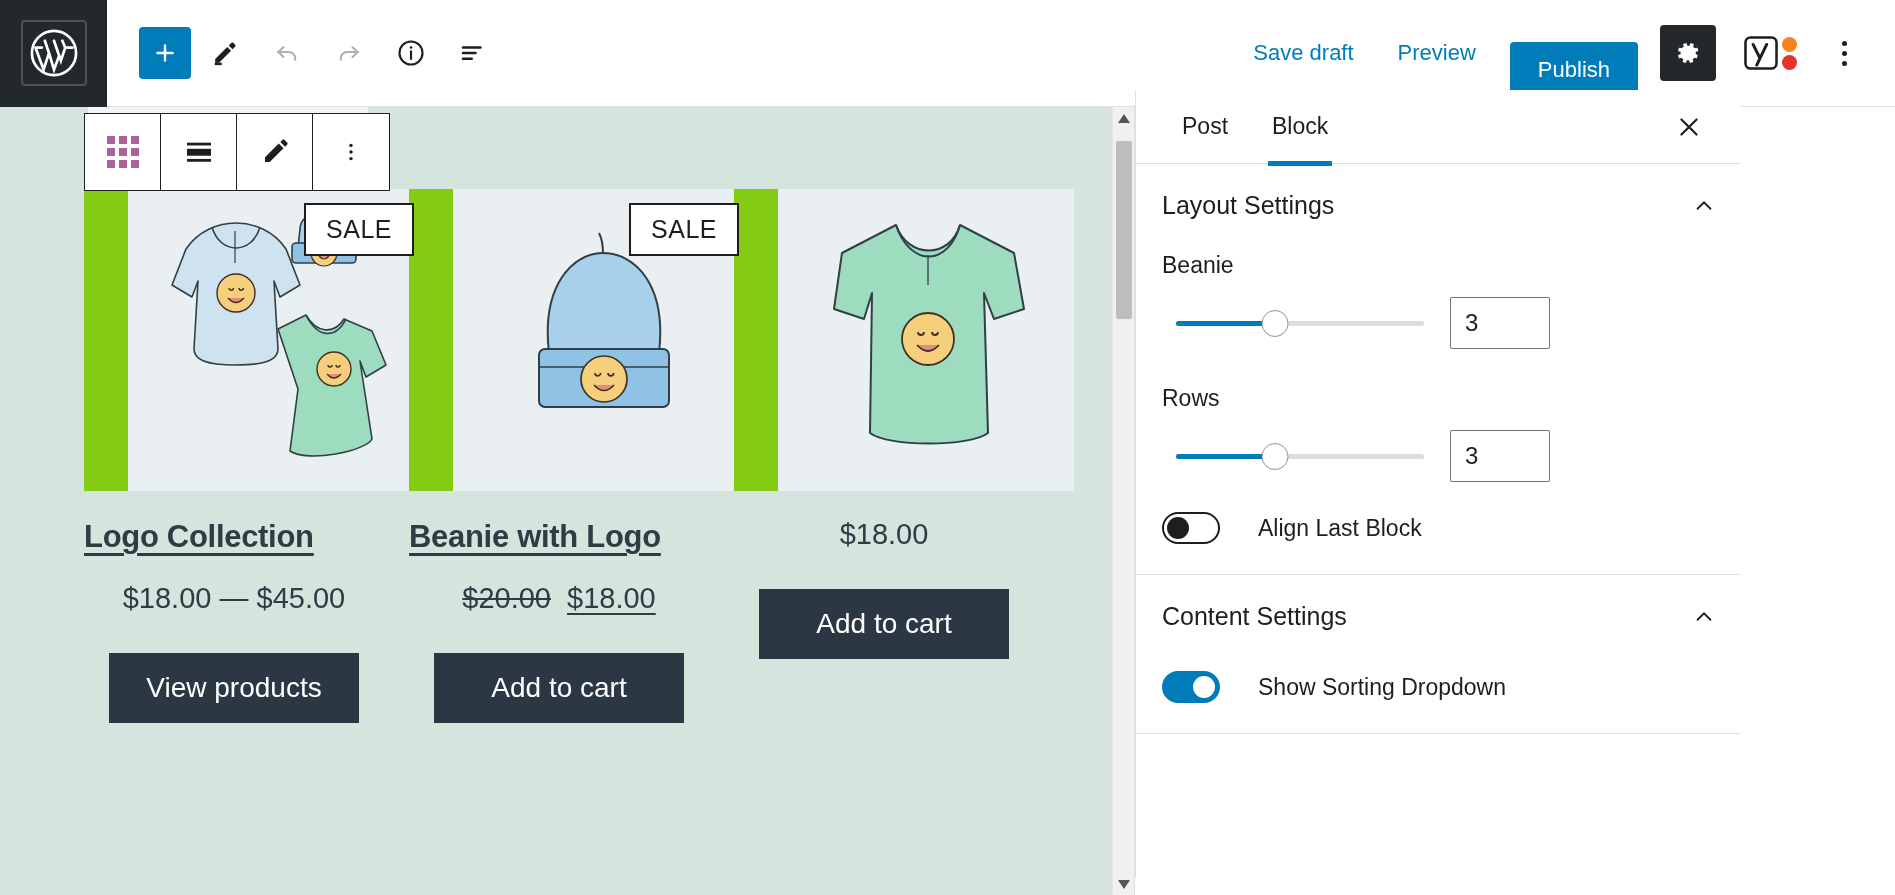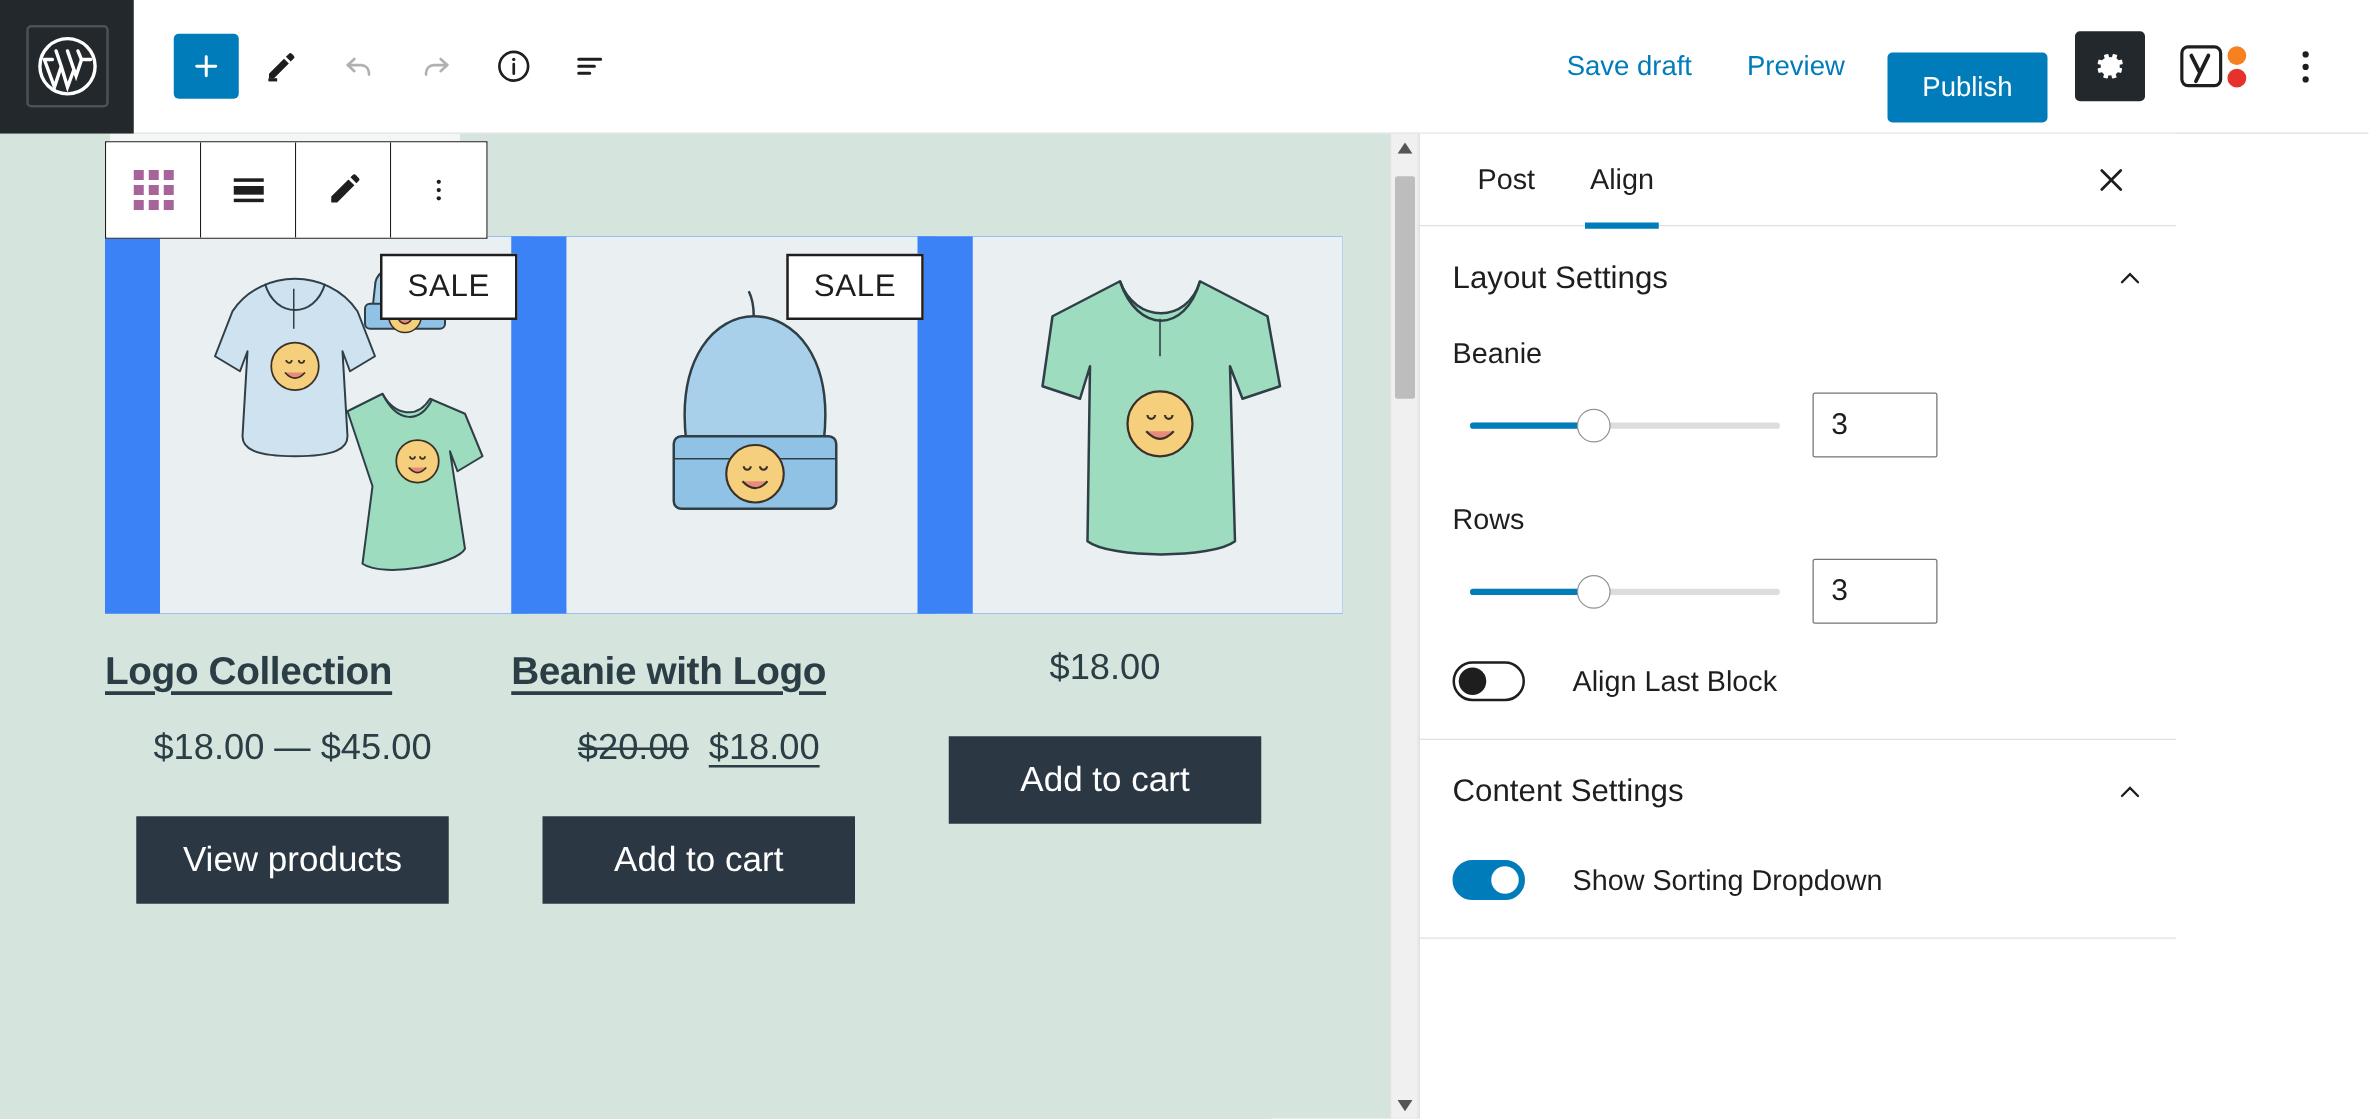--- a/index.html
+++ b/index.html
@@ -107,21 +107,21 @@
   .grid-icon i { display: block; width: 8px; height: 8px; background: #a8639a; }
 
   
   .products {
     position: absolute; top: 82px; left: 84px;
     display: flex; gap: 25px;
   }
   .product { width: 300px; }
   .p-img {
     position: relative; width: 340px; height: 302px;
-    background: #3b82f6; overflow: hidden; padding-left: 44px;
+    background: #84cc16; overflow: hidden; padding-left: 44px;
   }
   .sale-badge {
     position: absolute; top: 14px; right: 10px;
     background: #fff; border: 2px solid #1e1e1e;
     padding: 10px 20px; font-size: 25px; color: #1e1e1e;
     z-index: 5; letter-spacing: .5px;
   }
   .p-title {
     text-align: left; font-size: 31px; font-weight: bold;
     color: #2b3d45; text-decoration: underline; text-underline-offset: 6px;
@@ -155,21 +155,21 @@
   }
   .cs-arrow.bottom { position: absolute; bottom: 0; }
   .cs-thumb {
     position: absolute; top: 34px; left: 3px;
     width: 16px; height: 178px; background: #bdbdbd; border-radius: 2px;
     cursor: pointer;
   }
 
   
   .sidebar {
-    position: absolute; top: 107px; left: 1135px;
+    position: absolute; top: 90px; left: 1135px;
     width: 606px; height: 788px;
     background: #fff; border-left: 1px solid #e0e0e0;
     overflow: hidden;
   }
   .sb-tabs {
     height: 74px; display: flex; align-items: center;
     border-bottom: 1px solid #e0e0e0; position: relative;
     padding-left: 24px;
   }
   .sb-tab {
@@ -458,21 +458,21 @@
     <div class="cs-arrow bottom">
       <svg width="12" height="9" viewBox="0 0 12 9">
           <path d="M6 9L0 0h12z" fill="#555"></path>
         </svg>
     </div>
   </div>
 
   <div class="sidebar">
     <div class="sb-tabs">
       <button class="sb-tab">Post</button>
-      <button class="sb-tab active">Align</button>
+      <button class="sb-tab active">Block</button>
       <button class="sb-close">
         <svg width="26" height="26" viewBox="0 0 24 24" stroke="#1e1e1e" stroke-width="2" stroke-linecap="round">
           <path d="M5 5l14 14M19 5L5 19"></path>
         </svg>
       </button>
     </div>
 
     <div class="panel">
       <div class="panel-head">
         <span class="panel-title">Layout Settings</span>

